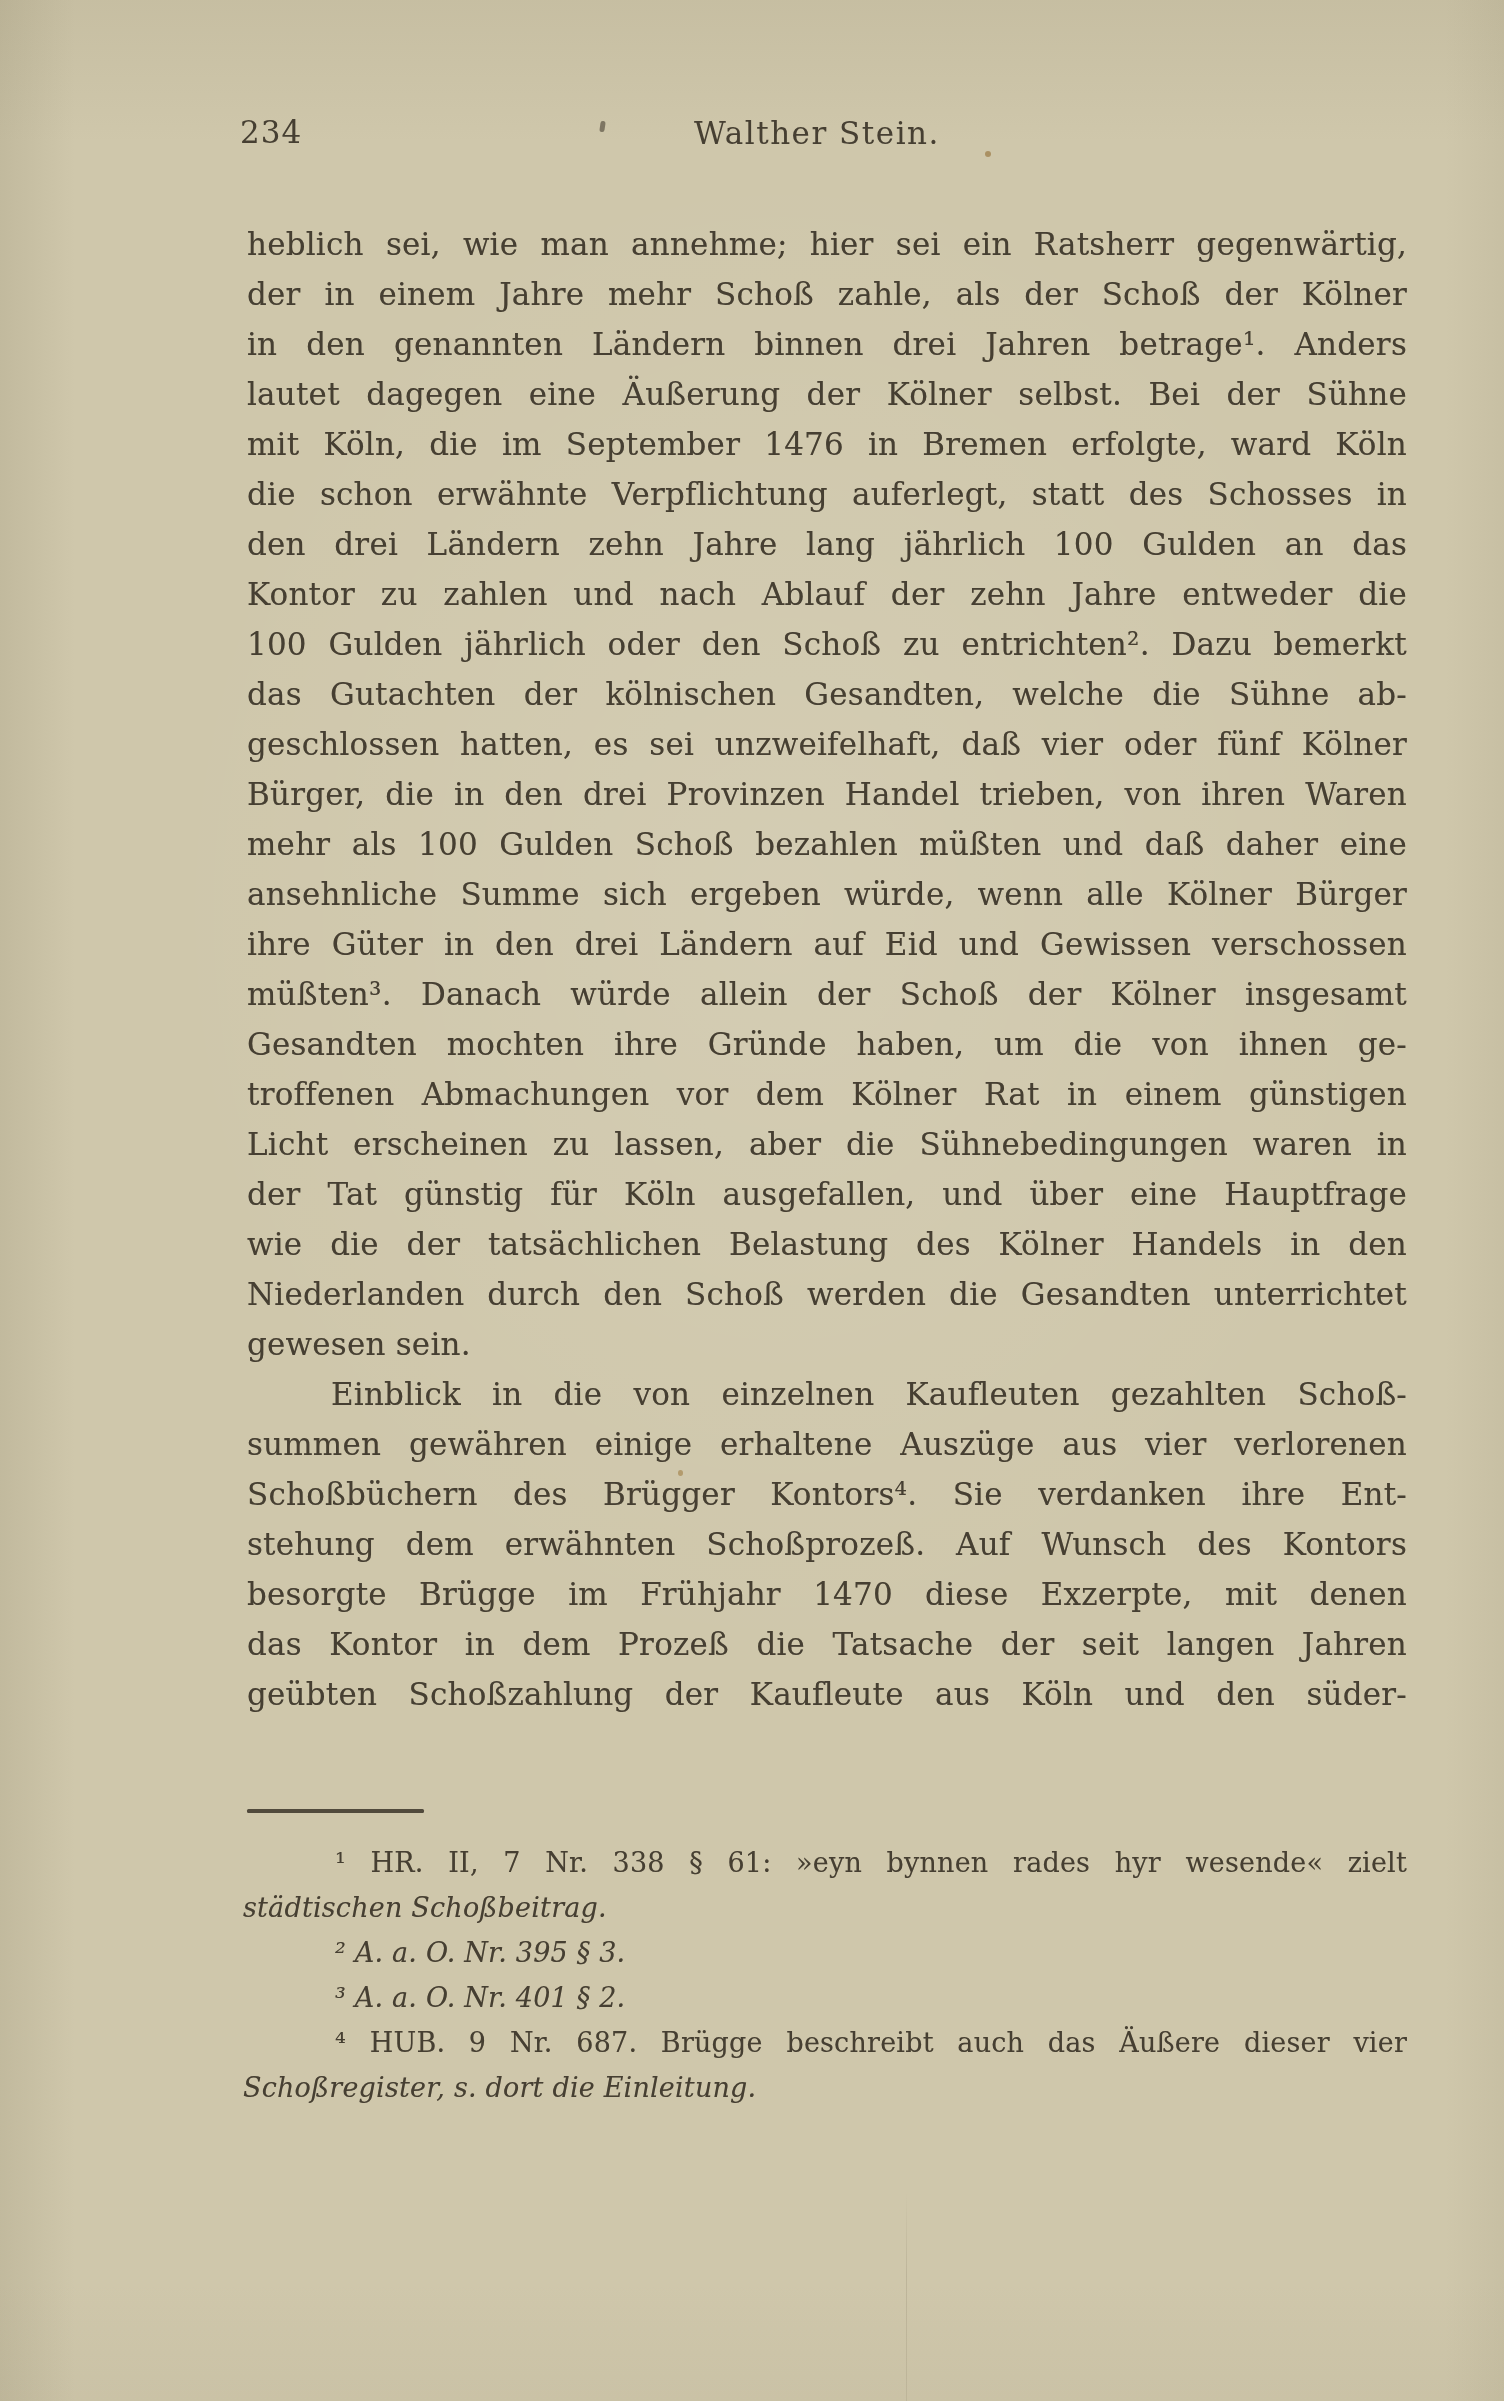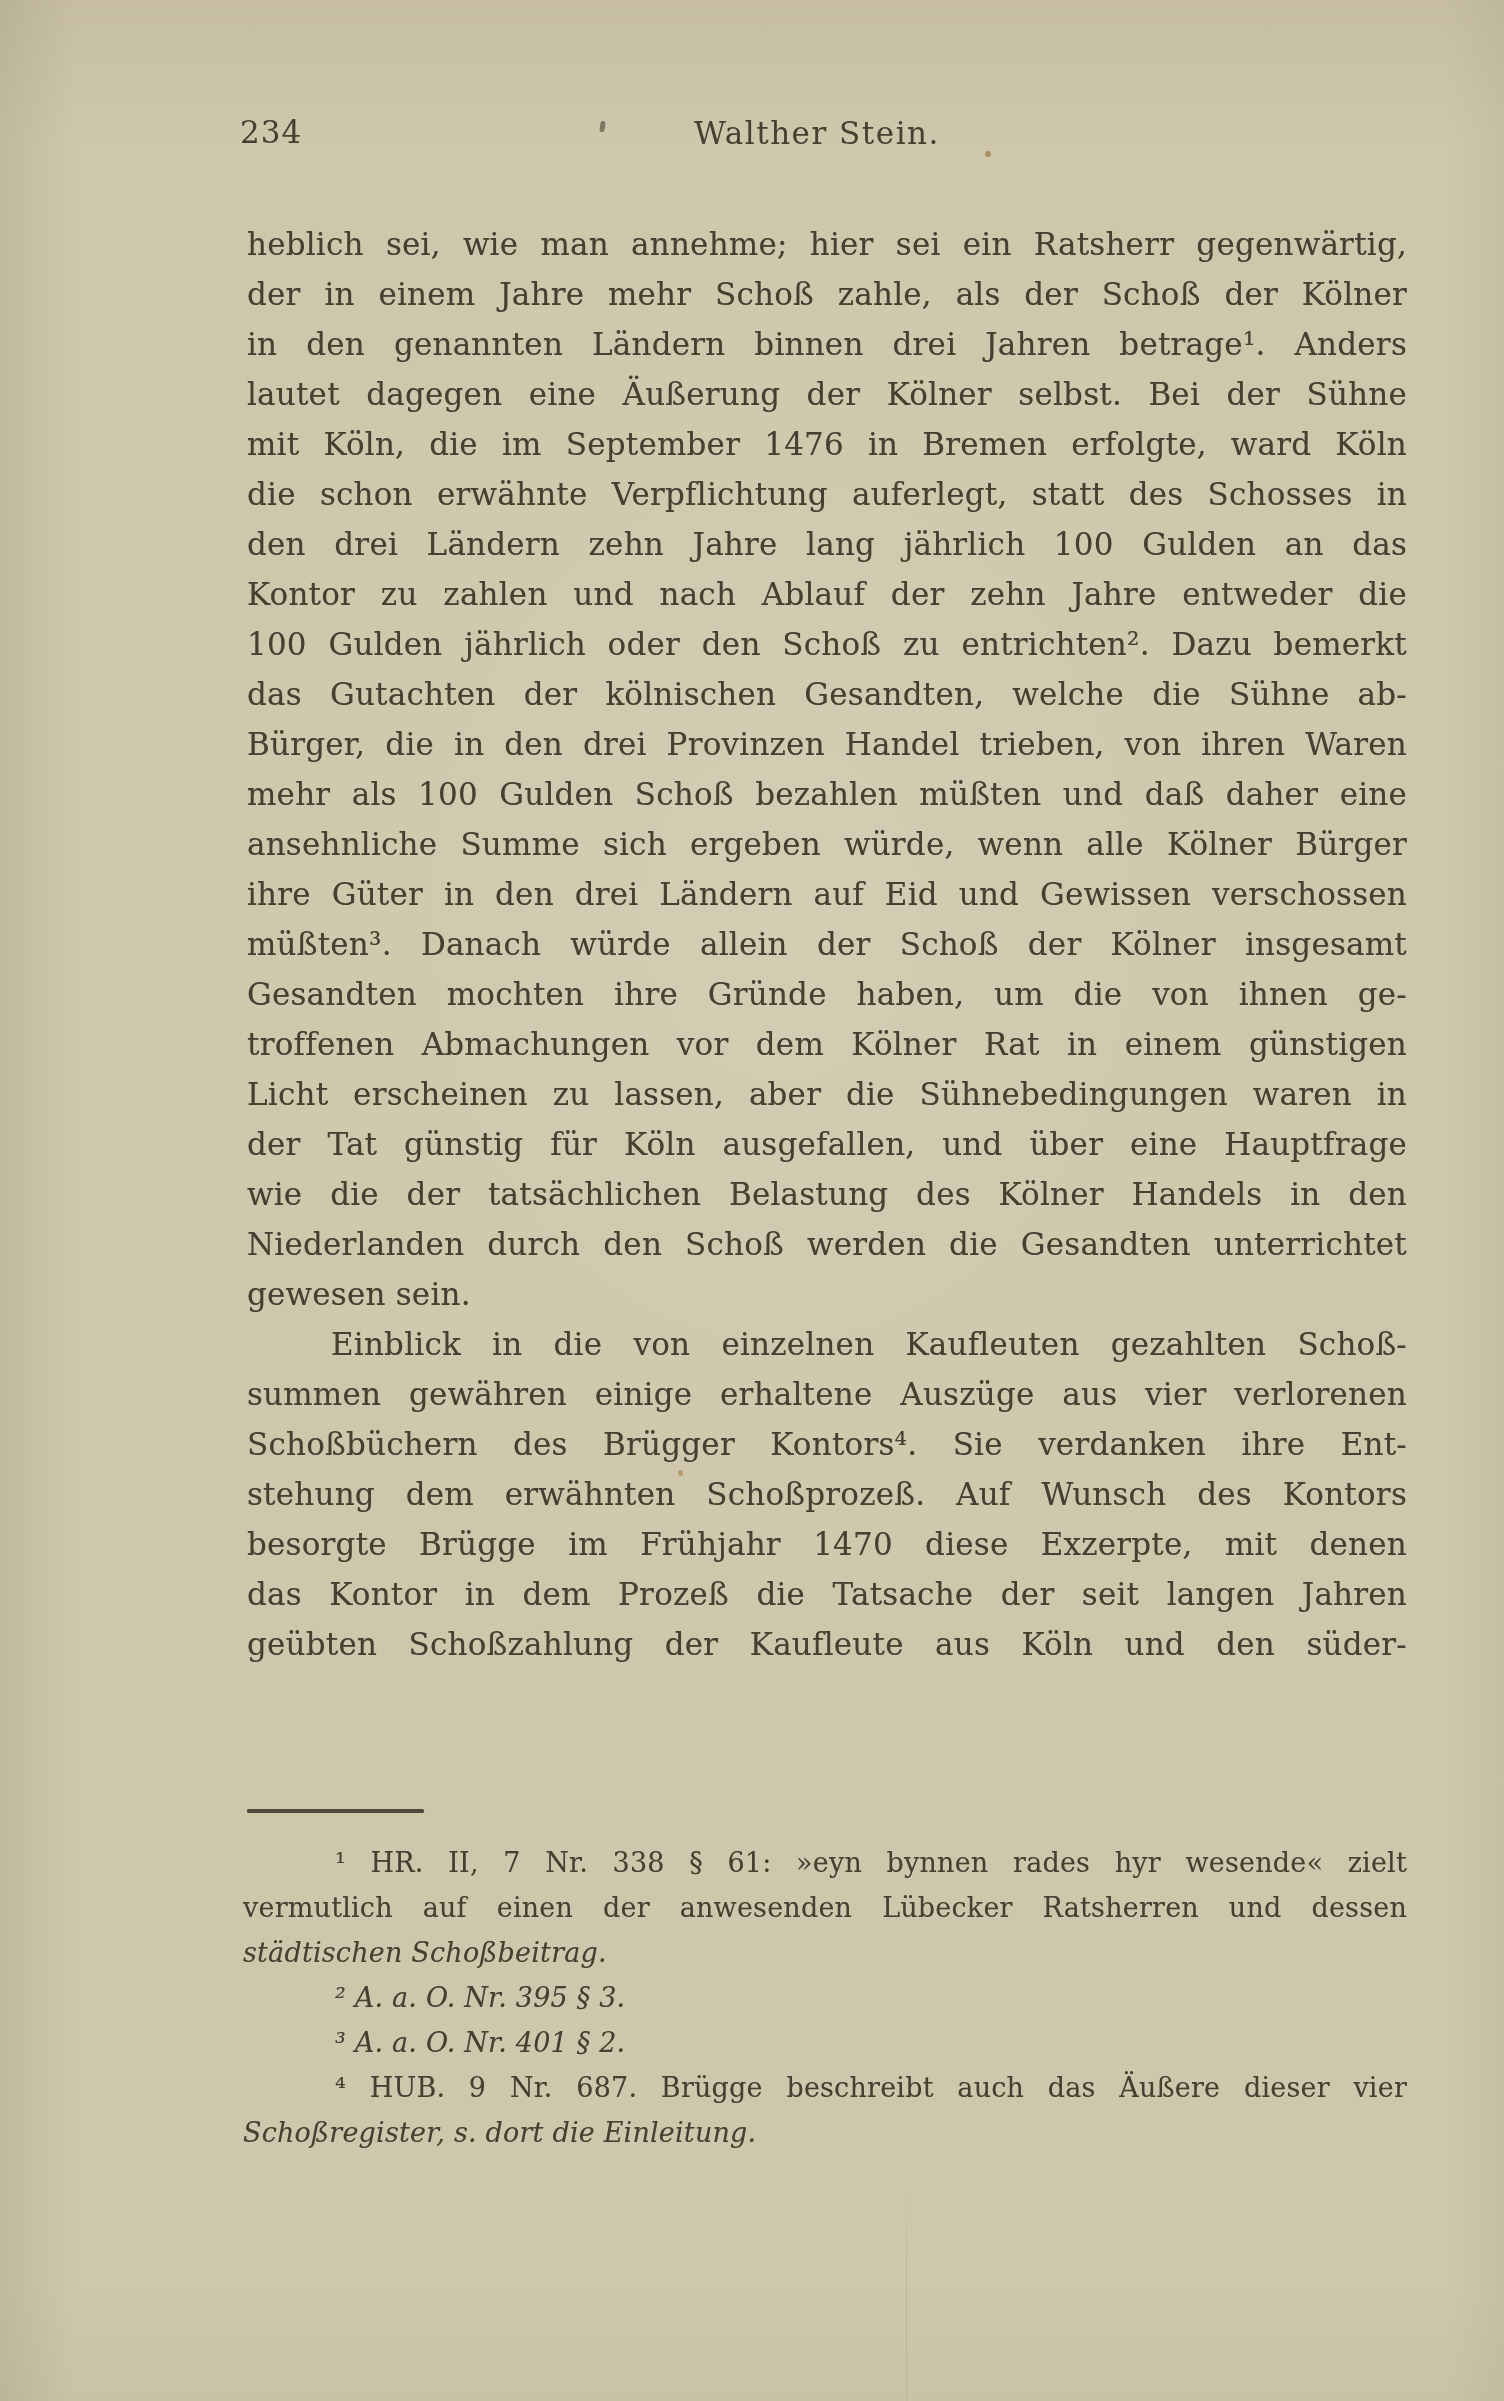--- a/index.html
+++ b/index.html
@@ -124,20 +124,21 @@
       <div class="line">heblich sei, wie man annehme; hier sei ein Ratsherr gegenwärtig,</div>
       <div class="line">der in einem Jahre mehr Schoß zahle, als der Schoß der Kölner</div>
       <div class="line">in den genannten Ländern binnen drei Jahren betrage¹.  Anders</div>
       <div class="line">lautet dagegen eine Äußerung der Kölner selbst.  Bei der Sühne</div>
       <div class="line">mit Köln, die im September 1476 in Bremen erfolgte, ward Köln</div>
       <div class="line">die schon erwähnte Verpflichtung auferlegt, statt des Schosses in</div>
       <div class="line">den drei Ländern zehn Jahre lang jährlich 100 Gulden an das</div>
       <div class="line">Kontor zu zahlen und nach Ablauf der zehn Jahre entweder die</div>
       <div class="line">100 Gulden jährlich oder den Schoß zu entrichten².  Dazu bemerkt</div>
       <div class="line">das Gutachten der kölnischen Gesandten, welche die Sühne ab-</div>
+      <div class="line">geschlossen hatten, es sei unzweifelhaft, daß vier oder fünf Kölner</div>
       <div class="line">Bürger, die in den drei Provinzen Handel trieben, von ihren Waren</div>
       <div class="line">mehr als 100 Gulden Schoß bezahlen müßten und daß daher eine</div>
       <div class="line">ansehnliche Summe sich ergeben würde, wenn alle Kölner Bürger</div>
       <div class="line">ihre Güter in den drei Ländern auf Eid und Gewissen verschossen</div>
       <div class="line">müßten³.  Danach würde allein der Schoß der Kölner insgesamt</div>
       <div class="line">Gesandten mochten ihre Gründe haben, um die von ihnen ge-</div>
       <div class="line">troffenen Abmachungen vor dem Kölner Rat in einem günstigen</div>
       <div class="line">Licht erscheinen zu lassen, aber die Sühnebedingungen waren in</div>
       <div class="line">der Tat günstig für Köln ausgefallen, und über eine Hauptfrage</div>
       <div class="line">wie die der tatsächlichen Belastung des Kölner Handels in den</div>
@@ -149,21 +150,20 @@
       <div class="line">stehung dem erwähnten Schoßprozeß.  Auf Wunsch des Kontors</div>
       <div class="line">besorgte Brügge im Frühjahr 1470 diese Exzerpte, mit denen</div>
       <div class="line">das Kontor in dem Prozeß die Tatsache der seit langen Jahren</div>
       <div class="line">geübten Schoßzahlung der Kaufleute aus Köln und den süder-</div>
     </div>
 
   <div class="footnote-rule"></div>
 
   <div class="footnotes">
       <div class="line indent">¹ HR. II, 7 Nr. 338 § 61: »eyn bynnen rades hyr wesende«  zielt</div>
-      <div class="line">vermutlich auf einen der anwesenden Lübecker Ratsherren und dessen</div>
       <div class="line left">städtischen Schoßbeitrag.</div>
       <div class="line indent left">² A. a. O. Nr. 395 § 3.</div>
       <div class="line indent left">³ A. a. O. Nr. 401 § 2.</div>
       <div class="line indent">⁴ HUB. 9 Nr. 687.  Brügge beschreibt auch das Äußere dieser vier</div>
       <div class="line left">Schoßregister, s. dort die Einleitung.</div>
     </div>
 
   <div class="speck speck-apostrophe"></div>
   <div class="speck speck-dot-header"></div>
   <div class="speck speck-dot-body"></div>

